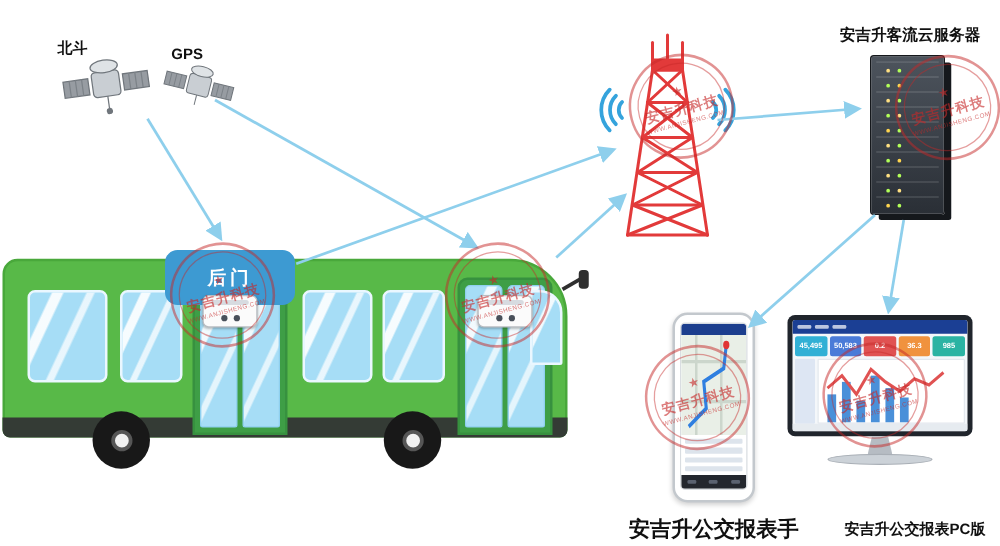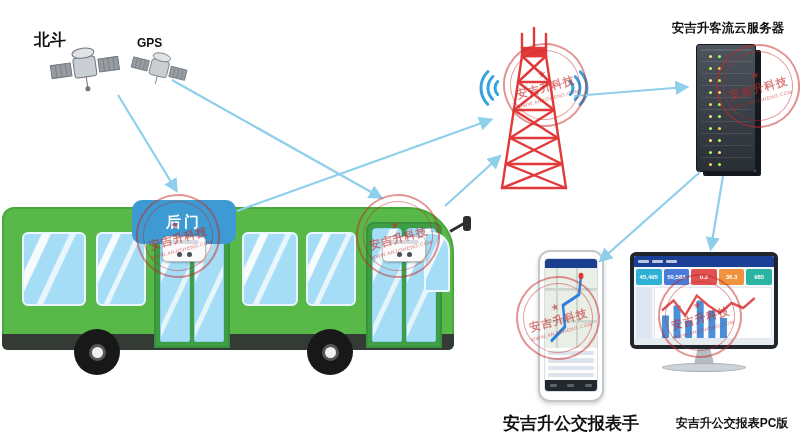--- a/index.html
+++ b/index.html
@@ -97,21 +97,21 @@
       <line x1="118" y1="95" x2="176" y2="190" marker-end="url(#ah)"></line>
       <line x1="172" y1="80" x2="380" y2="197" marker-end="url(#ah)"></line>
       <line x1="237" y1="211" x2="490" y2="120" marker-end="url(#ah)"></line>
       <line x1="445" y1="206" x2="499" y2="157" marker-end="url(#ah)"></line>
       <line x1="574" y1="96" x2="686" y2="87" marker-end="url(#ah)"></line>
       <line x1="700" y1="172" x2="601" y2="260" marker-end="url(#ah)"></line>
       <line x1="723" y1="176" x2="711" y2="248" marker-end="url(#ah)"></line>
     </g>
   </svg>
 
-  <span class="lbl" style="left:34px;top:30px;font-size:16px">北斗</span>
+  <span class="lbl" style="left:46px;top:30px;font-size:12px">北斗</span>
   <svg class="sat" style="left:50px;top:42px;transform:rotate(-8deg)" width="70" height="52" viewBox="0 0 70 52">
     <g stroke="#70767c" stroke-width="1">
       <rect x="1" y="19" width="20" height="13" fill="#979ca2"></rect>
       <rect x="49" y="19" width="20" height="13" fill="#979ca2"></rect>
       <path d="M6,19V32M11,19V32M16,19V32M54,19V32M59,19V32M64,19V32" fill="none" stroke="#7c8288"></path>
       <rect x="24" y="15" width="22" height="20" rx="3" fill="#c9ced3"></rect>
       <ellipse cx="35" cy="11" rx="11" ry="5" fill="#dfe3e6"></ellipse>
       <line x1="35" y1="35" x2="35" y2="45"></line>
       <circle cx="35" cy="47" r="2" fill="#70767c"></circle>
     </g>

